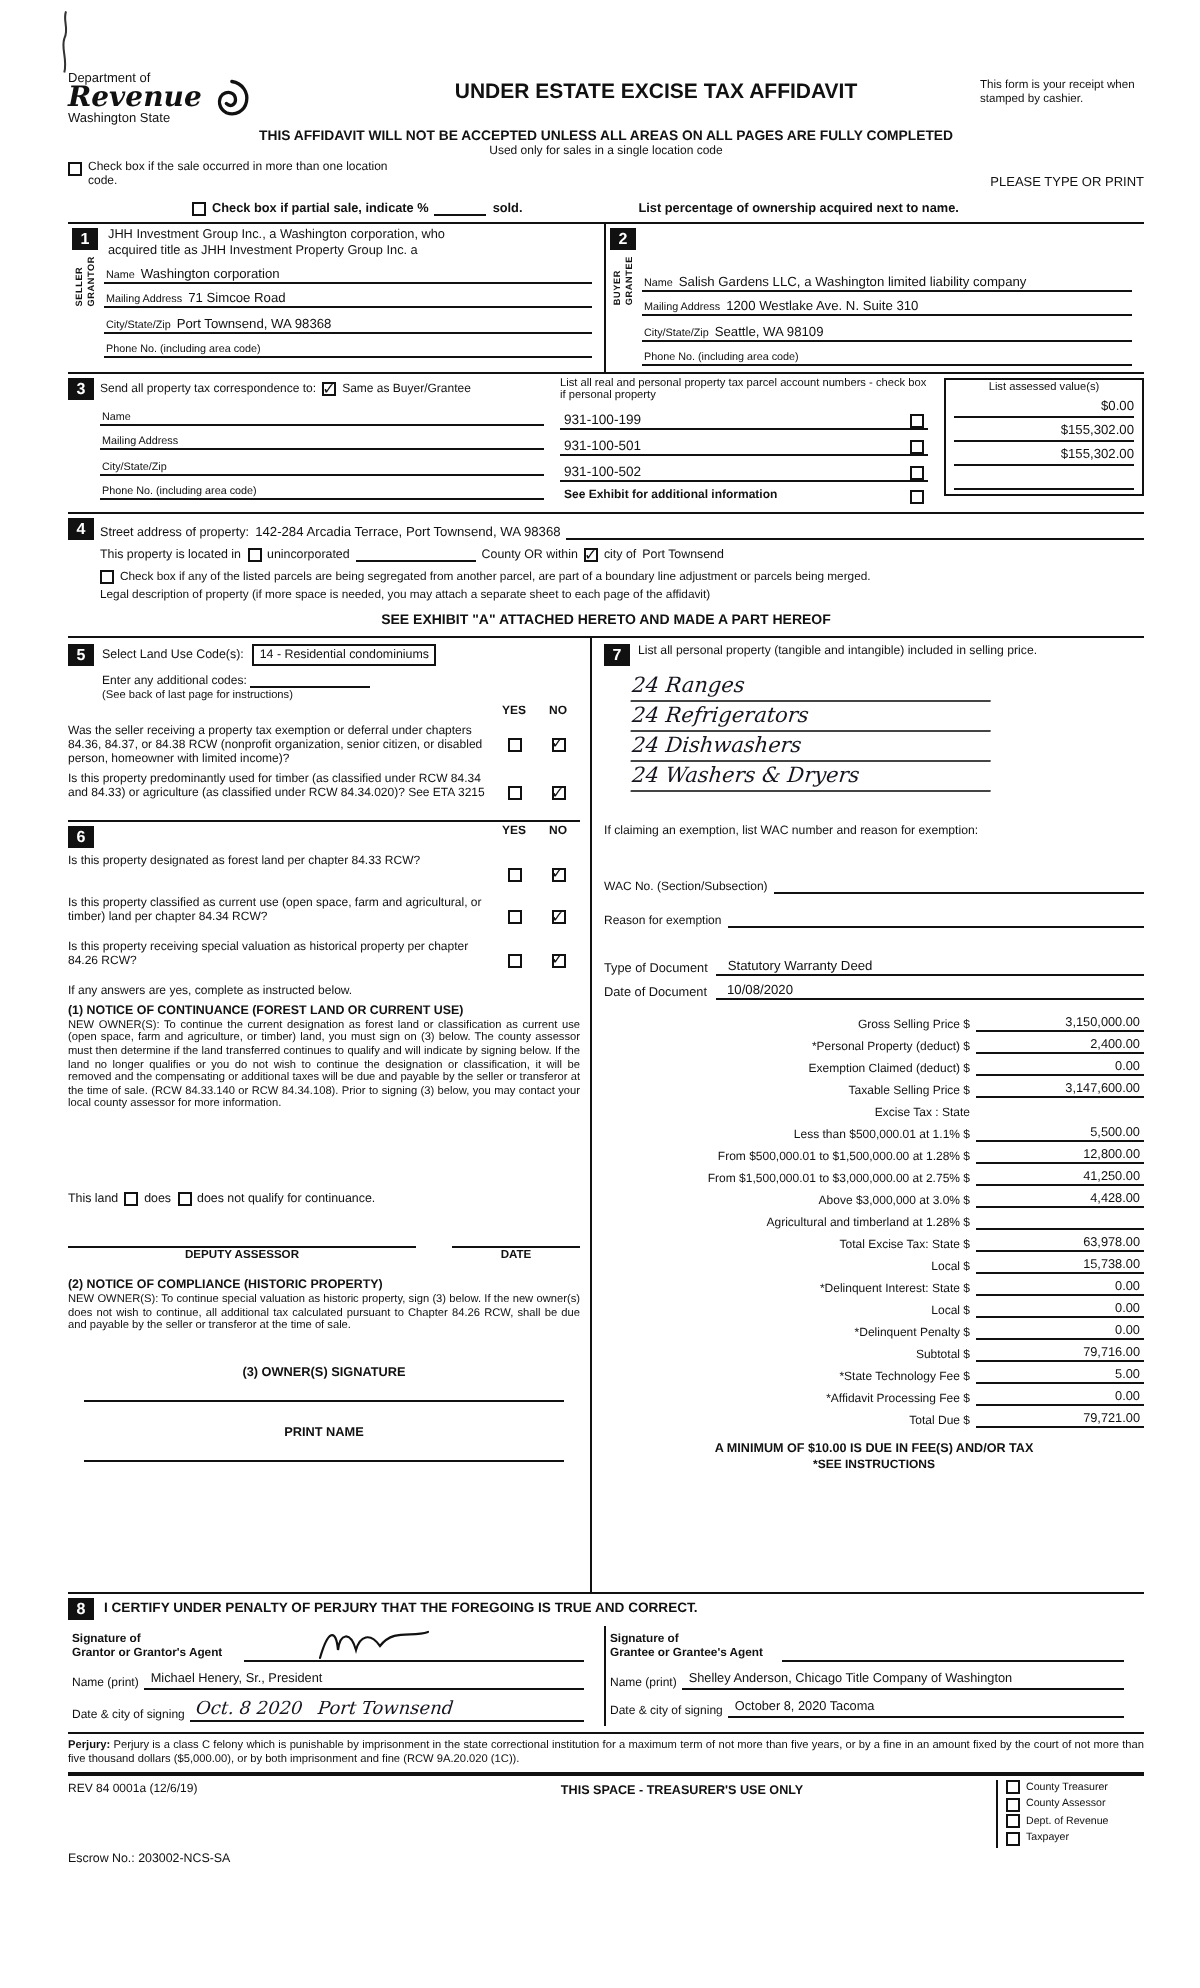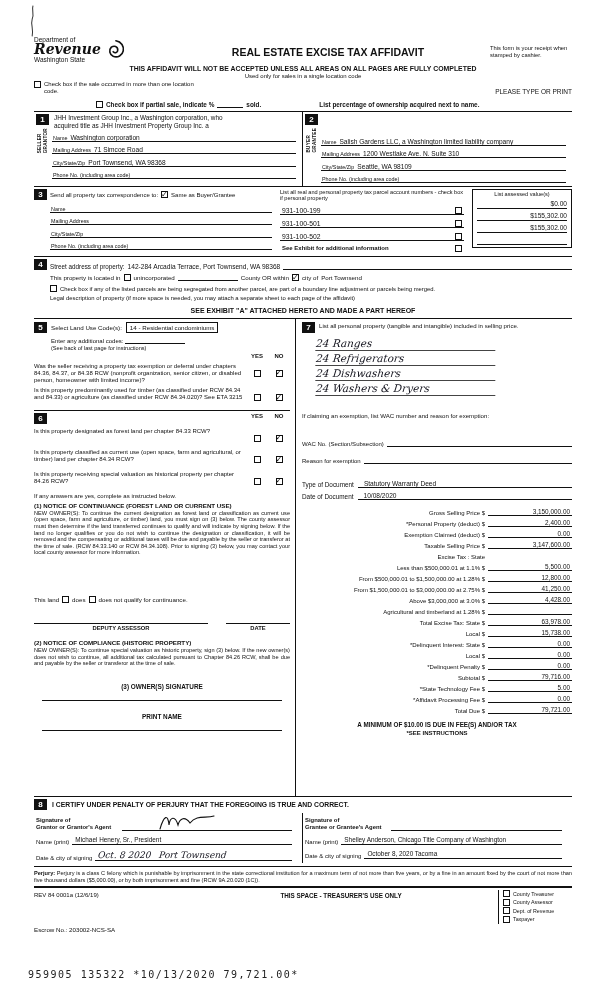--- a/index.html
+++ b/index.html
@@ -2,21 +2,21 @@
 <html><head>
 <meta charset="utf-8">
 <style>
   * { margin:0; padding:0; box-sizing:border-box; }
   html,body { background:#ffffff; }
   .page { width:600px; height:994px; background:#fff; position:relative; overflow:hidden;
           font-family:"Liberation Sans","DejaVu Sans",sans-serif; color:#111;
           padding:36px 28px 0 34px; }
 
   
-  .hdr { display:flex; align-items:center; }
+  .hdr { display:flex; align-items:flex-start; }
   .logo { width:132px; display:flex; gap:3px; }
   .lt1 { font-size:6.5px; }
   .lt2 { font-family:"DejaVu Serif",serif; font-style:italic; font-weight:bold; font-size:14px; line-height:13px; }
   .lt3 { font-size:6.5px; }
   .swirl { width:22px; height:22px; margin-top:2px; }
   .title-block { flex:1; text-align:center; padding-top:4px; }
   .ftitle { font-weight:bold; font-size:10.5px; }
   .fchapter { font-size:7.5px; margin-top:2px; }
   .receipt-note { width:82px; font-size:5.8px; line-height:7px; padding-top:4px; }
   .warnline { text-align:center; font-weight:bold; font-size:6.9px; margin-top:2px; }
@@ -160,21 +160,21 @@
       <div>
         <div class="lt1">Department of</div>
         <div class="lt2">Revenue</div>
         <div class="lt3">Washington State</div>
       </div>
       <svg class="swirl" viewBox="0 0 24 24">
         <path d="M13 3 C19 4 22 9 21 14 C20 19 15 22 10 20 C6 18 5 13 8 10 C11 8 15 9 15 13 C15 16 12 17 10 15" fill="none" stroke="#111" stroke-width="1.8" stroke-linecap="round"></path>
       </svg>
     </div>
     <div class="title-block">
-      <div class="ftitle">REAL ESTATE EXCISE TAX AFFIDAVIT</div>
+      <div class="ftitle">UNDER ESTATE EXCISE TAX AFFIDAVIT</div>
     </div>
     <div class="receipt-note">This form is your receipt when stamped by cashier.</div>
   </div>
   <div class="warnline">THIS AFFIDAVIT WILL NOT BE ACCEPTED UNLESS ALL AREAS ON ALL PAGES ARE FULLY COMPLETED</div>
   <div class="singleloc">Used only for sales in a single location code</div>
 
   <div class="rowloc">
     <div class="multiloc">
       <span class="cb"></span>
       <span>Check box if the sale occurred in more than one location code.</span>
@@ -638,14 +638,13 @@
 
         <div class="copyrow">
           <span class="cb"></span>
           <span>Taxpayer</span>
         </div>
 
     </div>
   </div>
   <div class="escrow">Escrow No.: 203002-NCS-SA</div>
 
-  <div class="stamp">959905 135322 *10/13/2020 79,721.00*</div>
 </div>
 
 </body></html>

